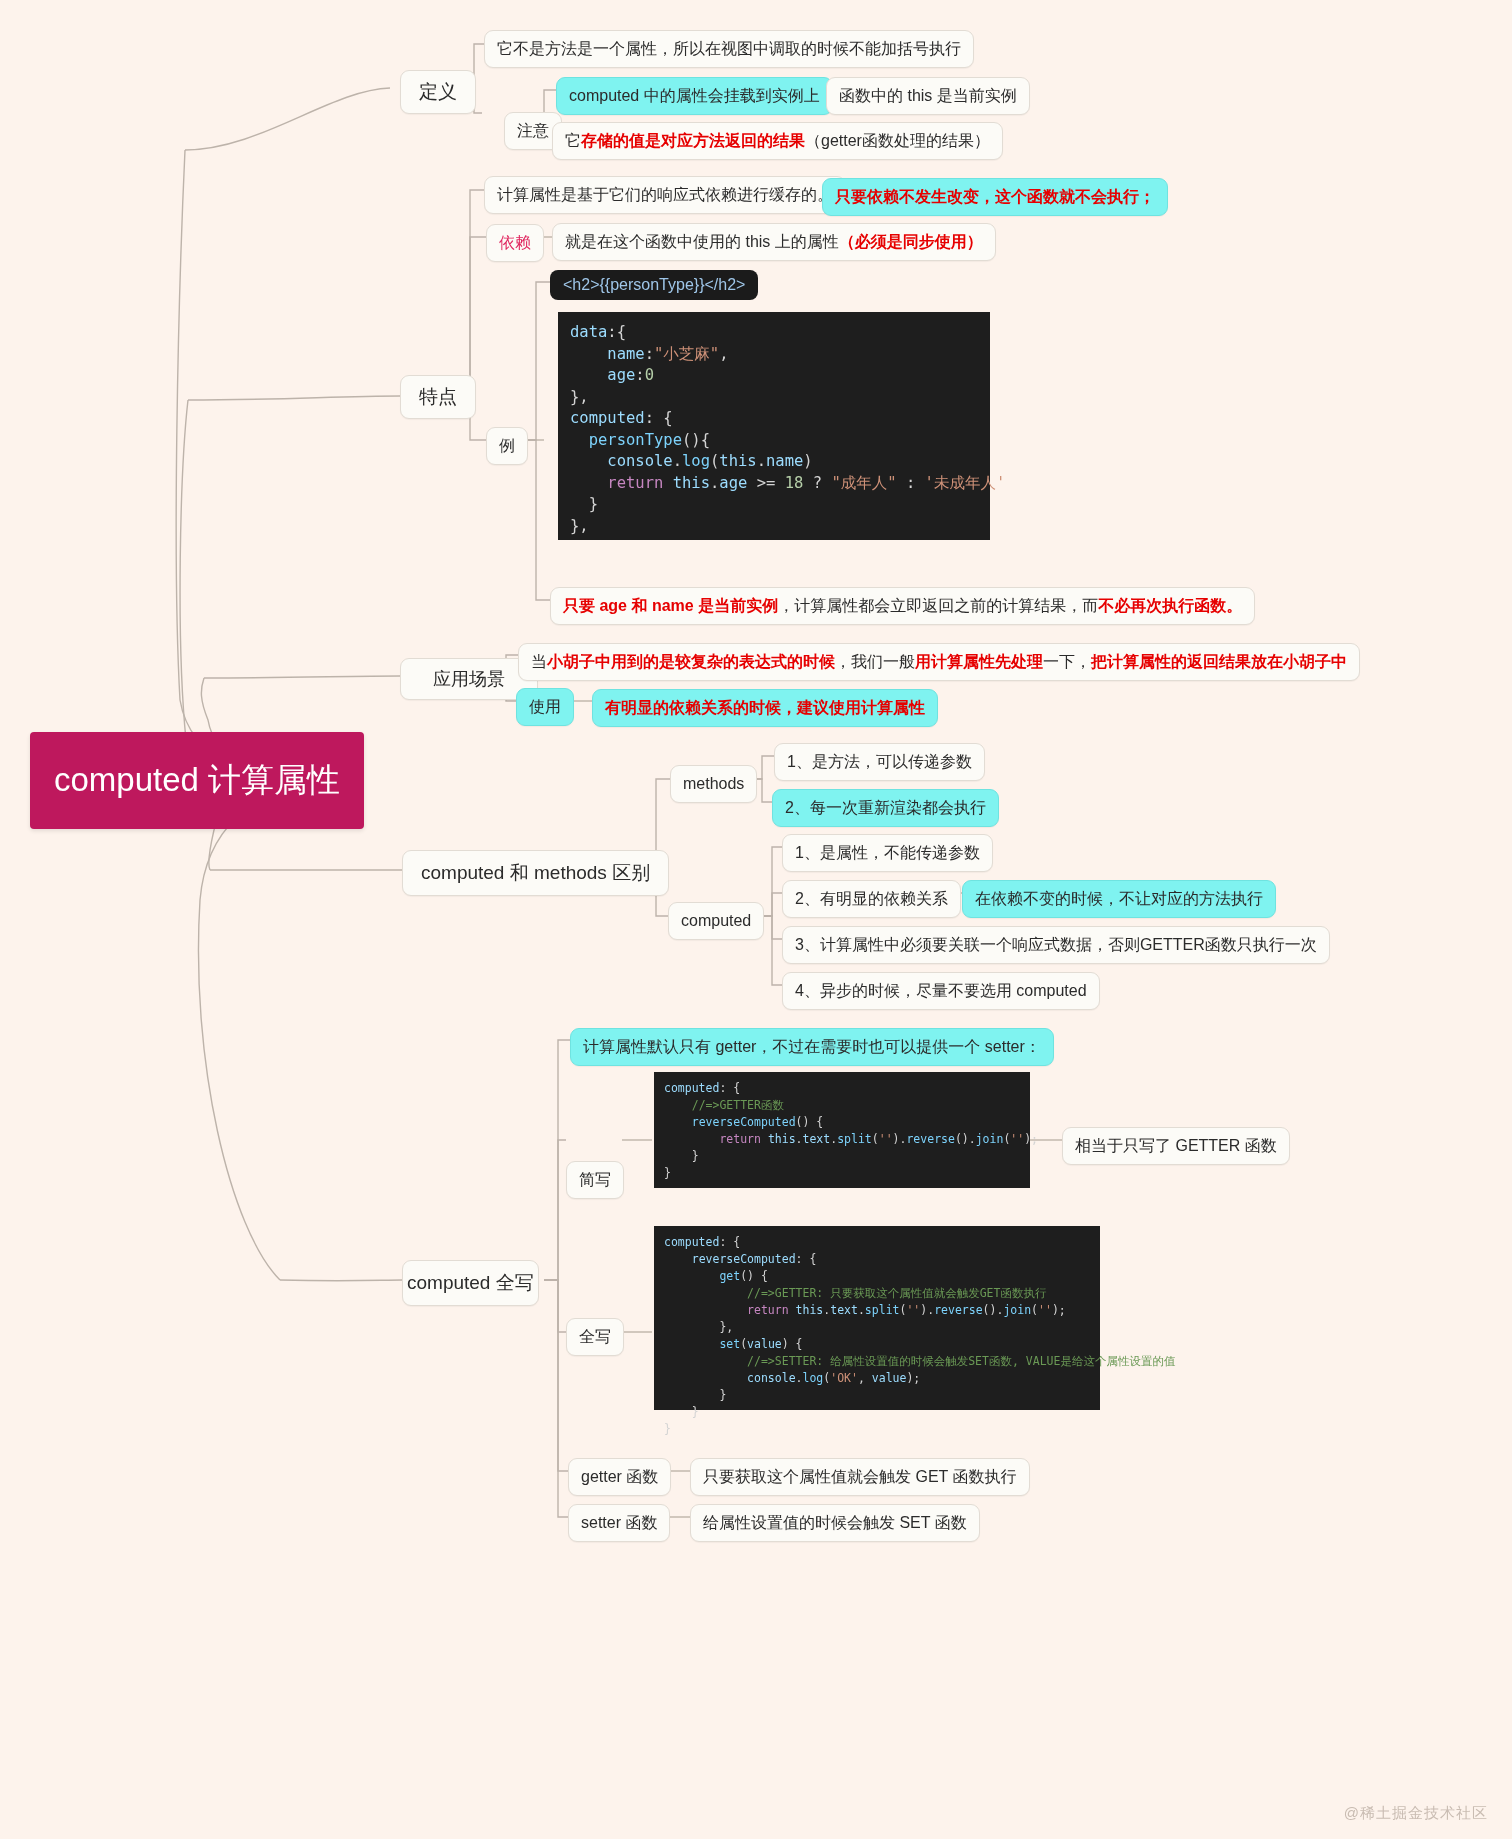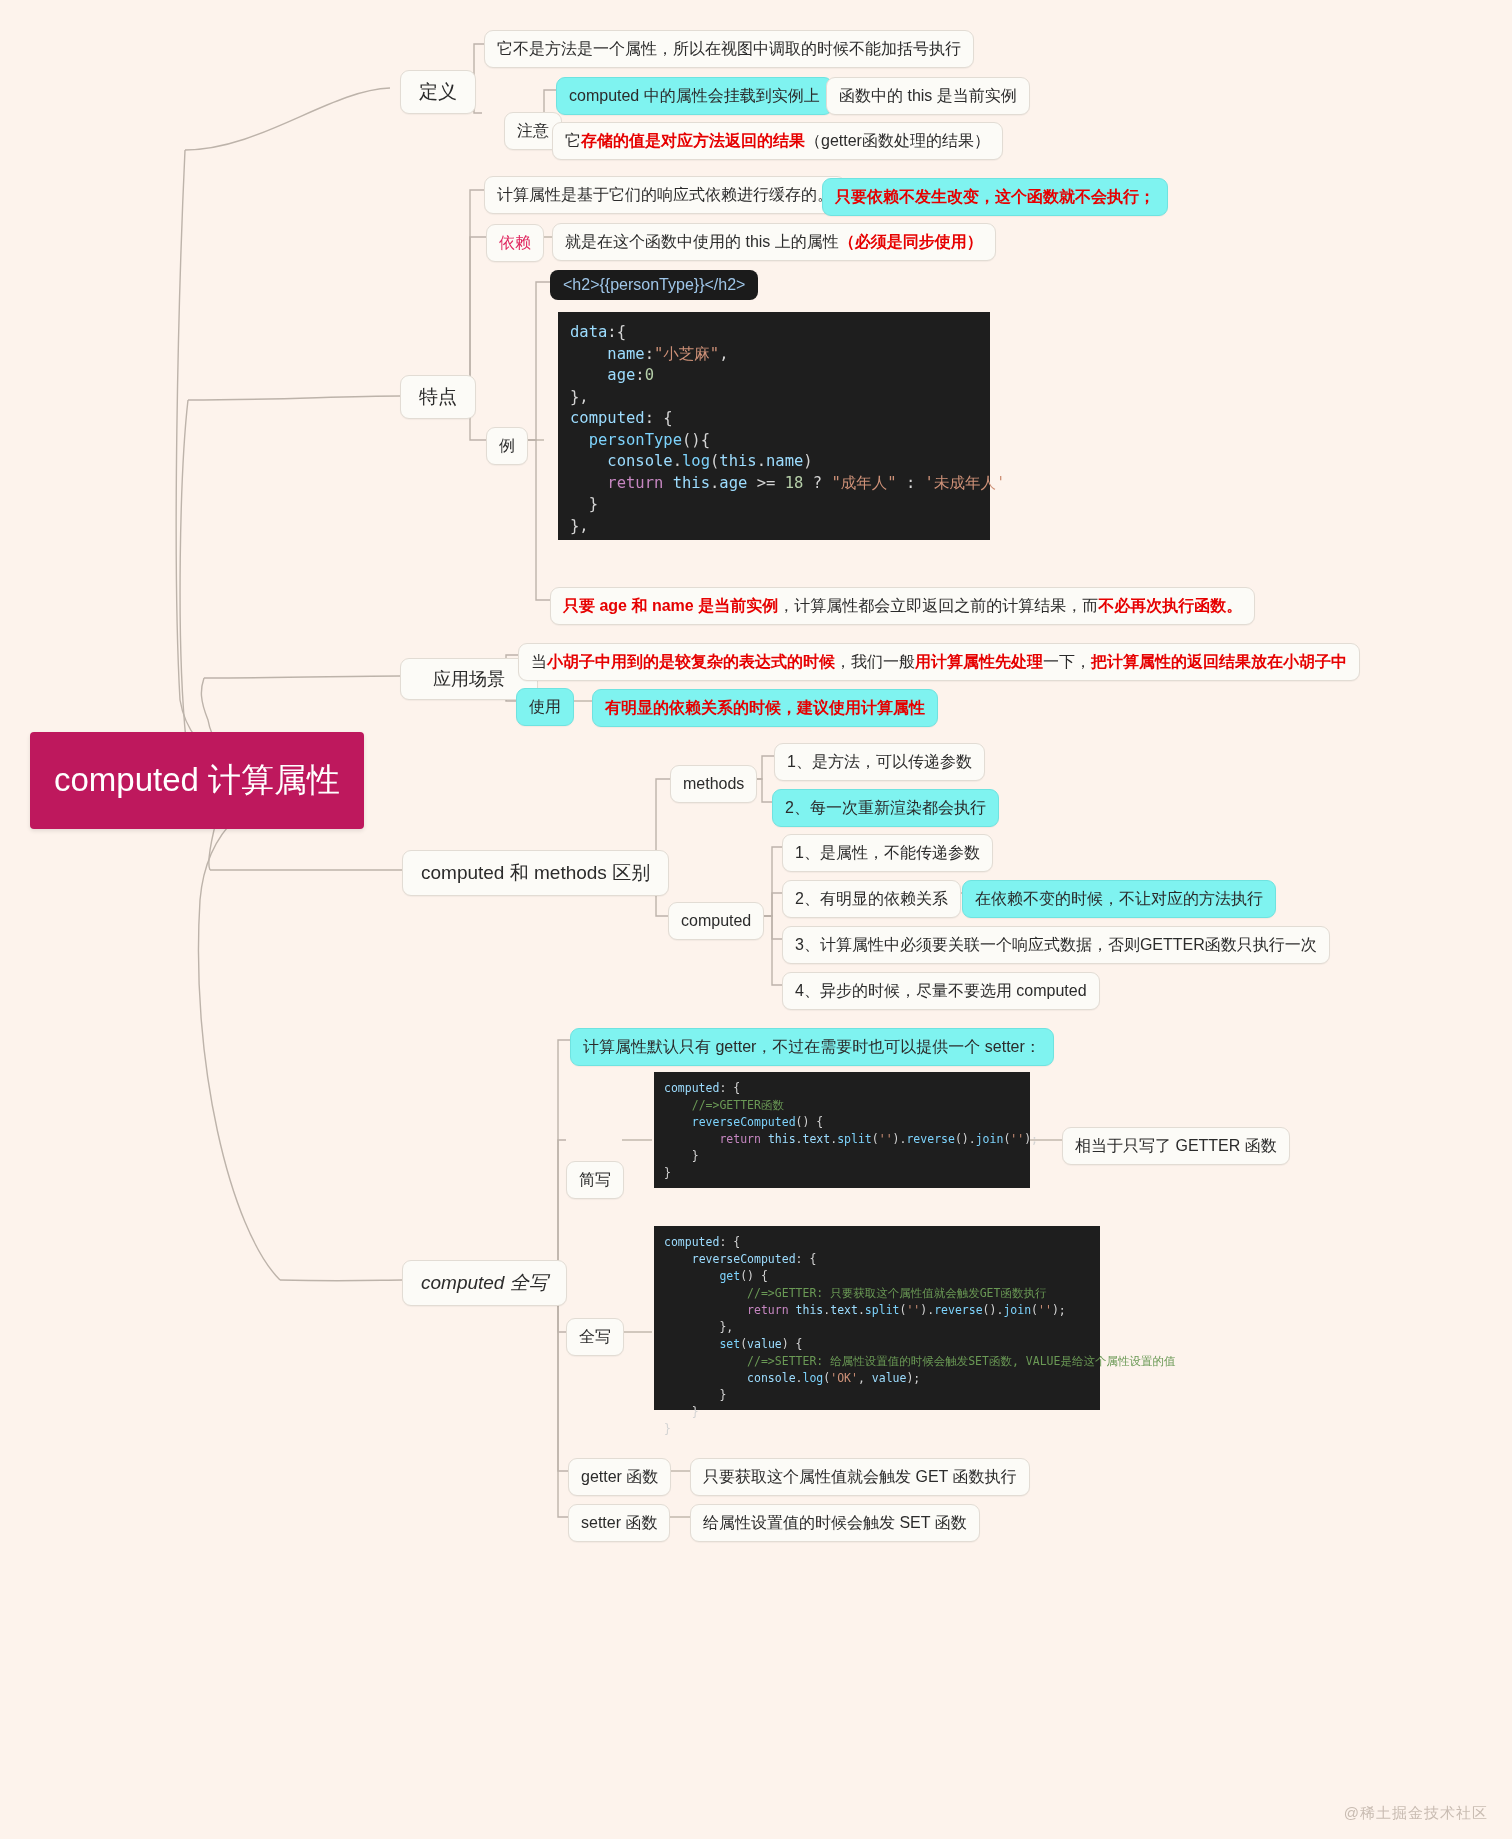--- a/index.html
+++ b/index.html
@@ -205,21 +205,21 @@
   <div class="node" style="left:782px;top:834px;">1、是属性，不能传递参数</div>
 
   <div class="node" style="left:782px;top:880px;">2、有明显的依赖关系</div>
 
   <div class="node cyan" style="left:962px;top:880px;">在依赖不变的时候，不让对应的方法执行</div>
 
   <div class="node" style="left:782px;top:926px;">3、计算属性中必须要关联一个响应式数据，否则GETTER函数只执行一次</div>
 
   <div class="node" style="left:782px;top:972px;">4、异步的时候，尽量不要选用 computed</div>
 
-  <div class="node" style="left:402px;top:1260px;font-size:19px;padding:9px 18px;font-style:italic;">computed 全写</div>
+  <div class="node" style="left:402px;top:1260px;font-size:19px;padding:9px 4px;">computed 全写</div>
 
   <div class="node cyan" style="left:570px;top:1028px;">计算属性默认只有 getter，不过在需要时也可以提供一个 setter：</div>
 
   <div class="node" style="left:566px;top:1126px;margin-top:35px;">简写</div>
 
   <div class="codeblock mid" style="left:654px;top:1072px;width:376px;height:116px;"><span class="prop">computed</span><span class="pun">: {</span>
     <span class="cmt">//=&gt;GETTER函数</span>
     <span class="fn">reverseComputed</span><span class="pun">() {</span>
         <span class="kw">return</span> <span class="var">this</span><span class="pun">.</span><span class="prop">text</span><span class="pun">.</span><span class="fn">split</span><span class="pun">(</span><span class="str">''</span><span class="pun">).</span><span class="fn">reverse</span><span class="pun">().</span><span class="fn">join</span><span class="pun">(</span><span class="str">''</span><span class="pun">);</span>
     <span class="pun">}</span>

